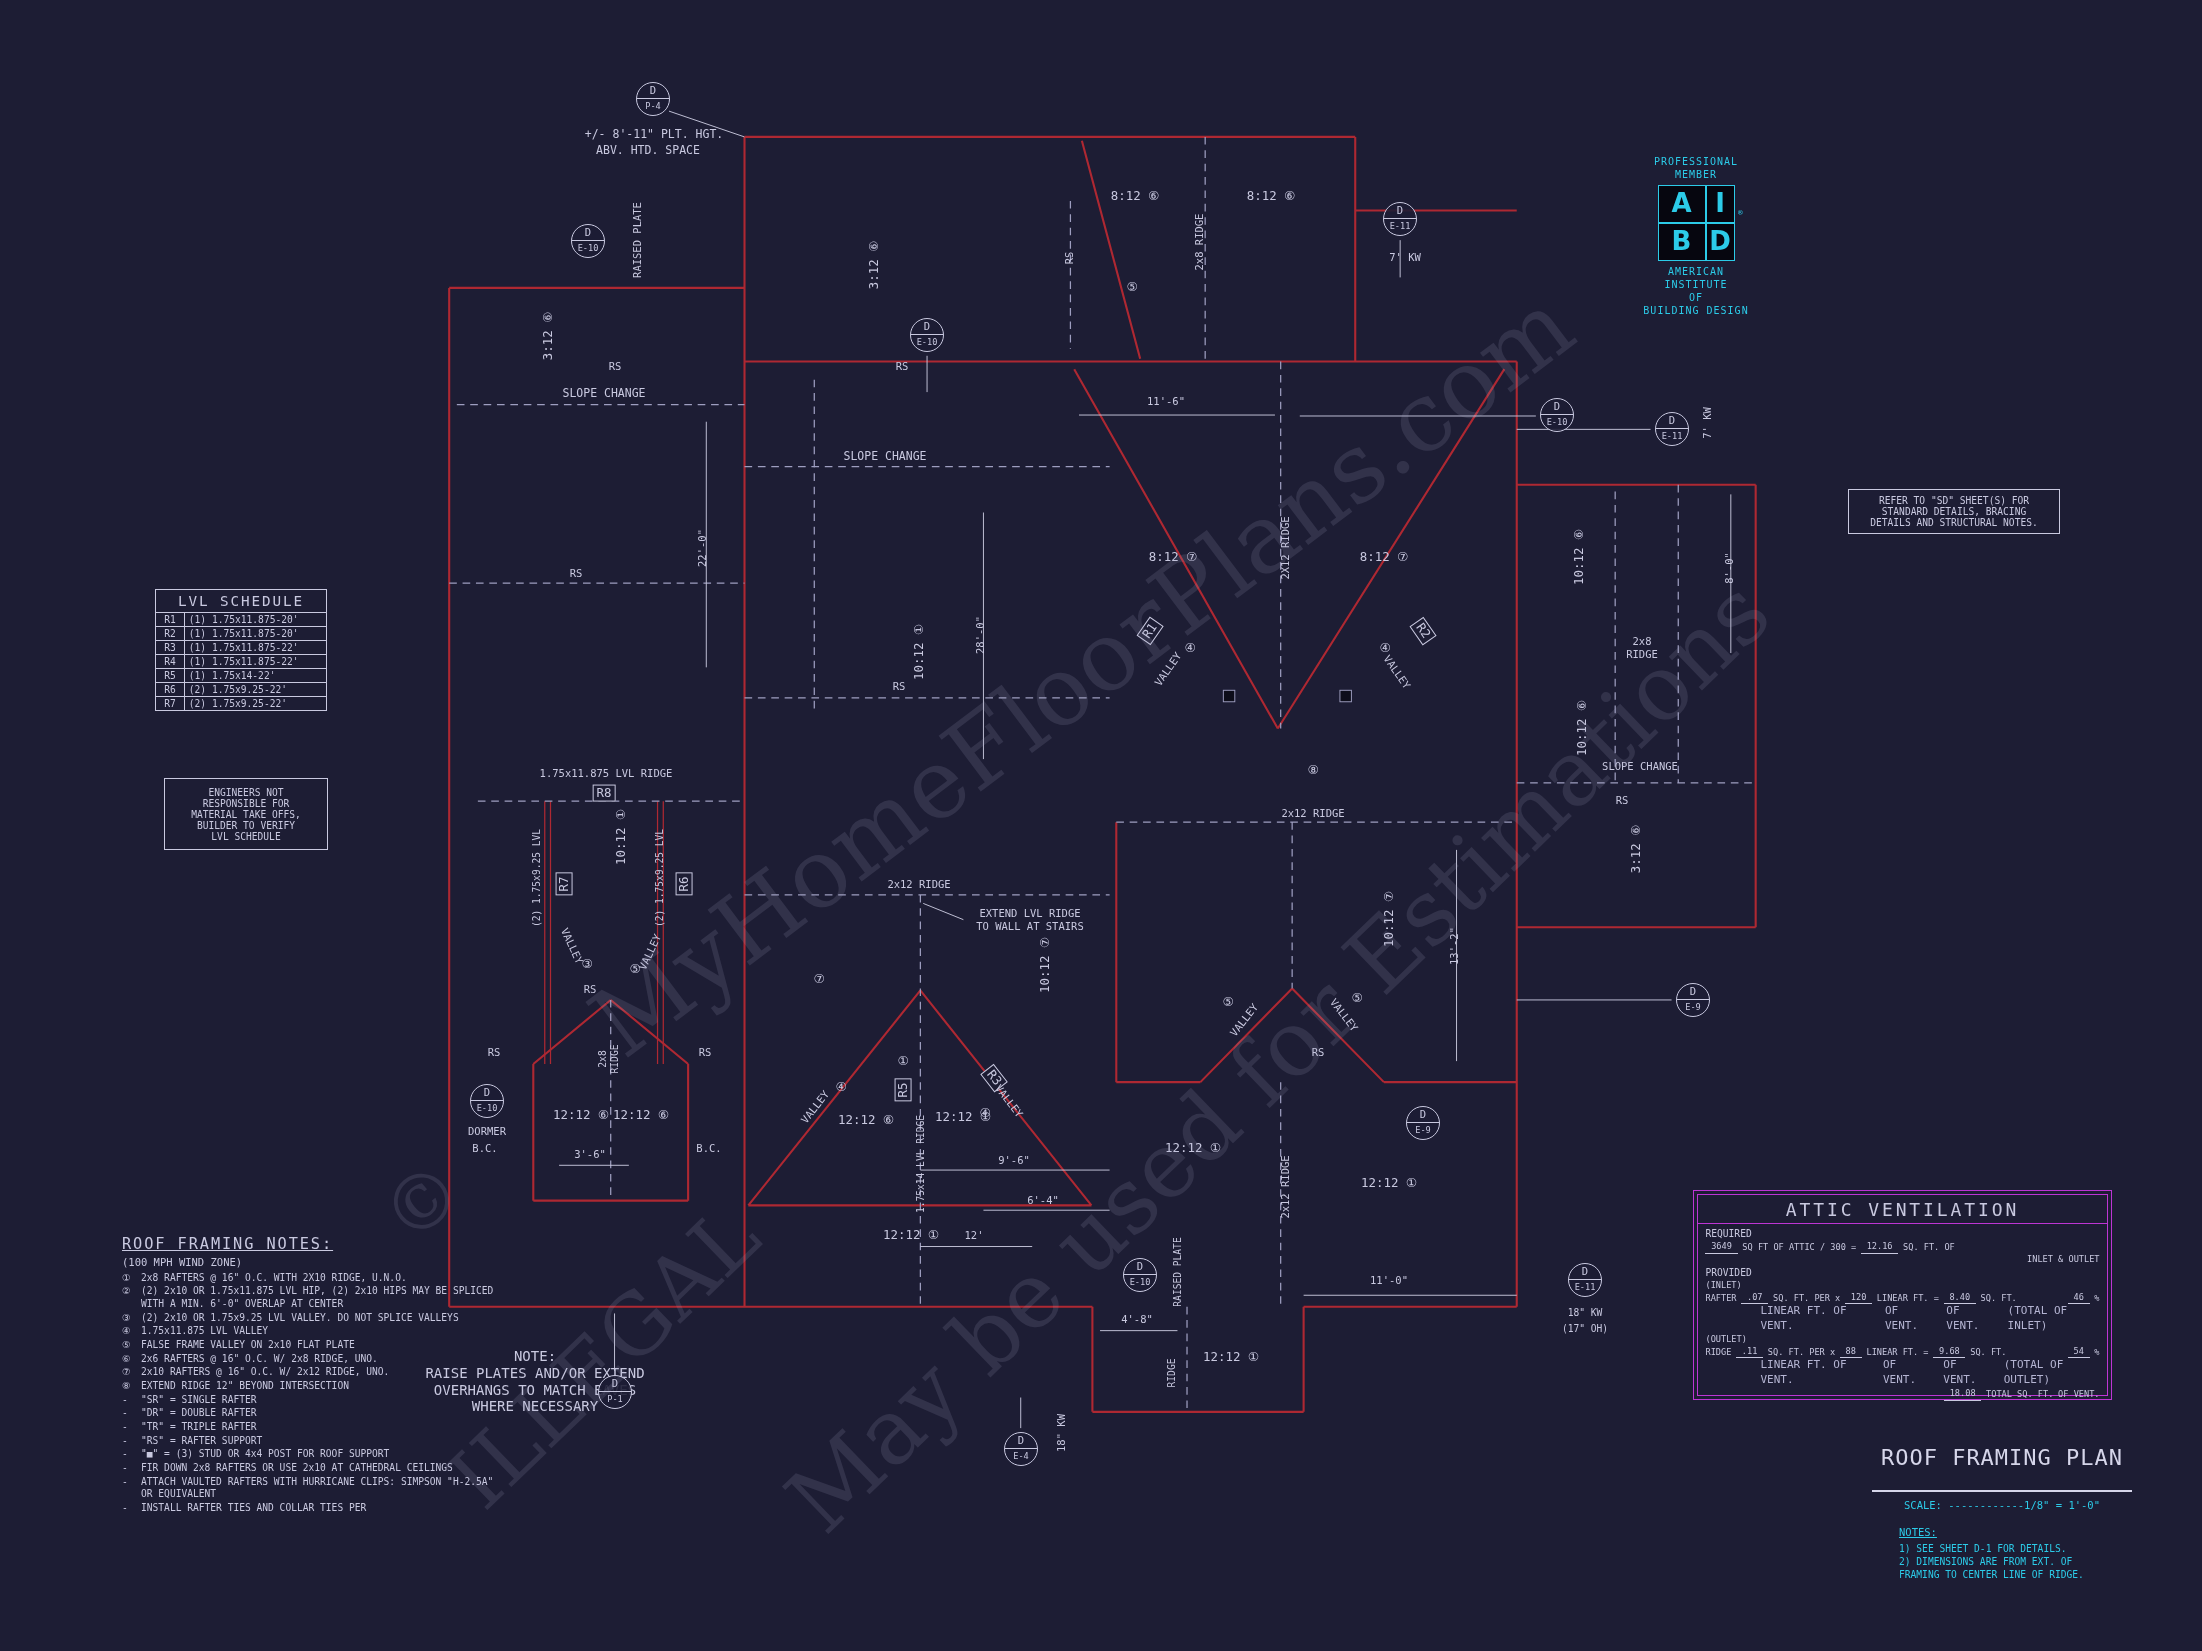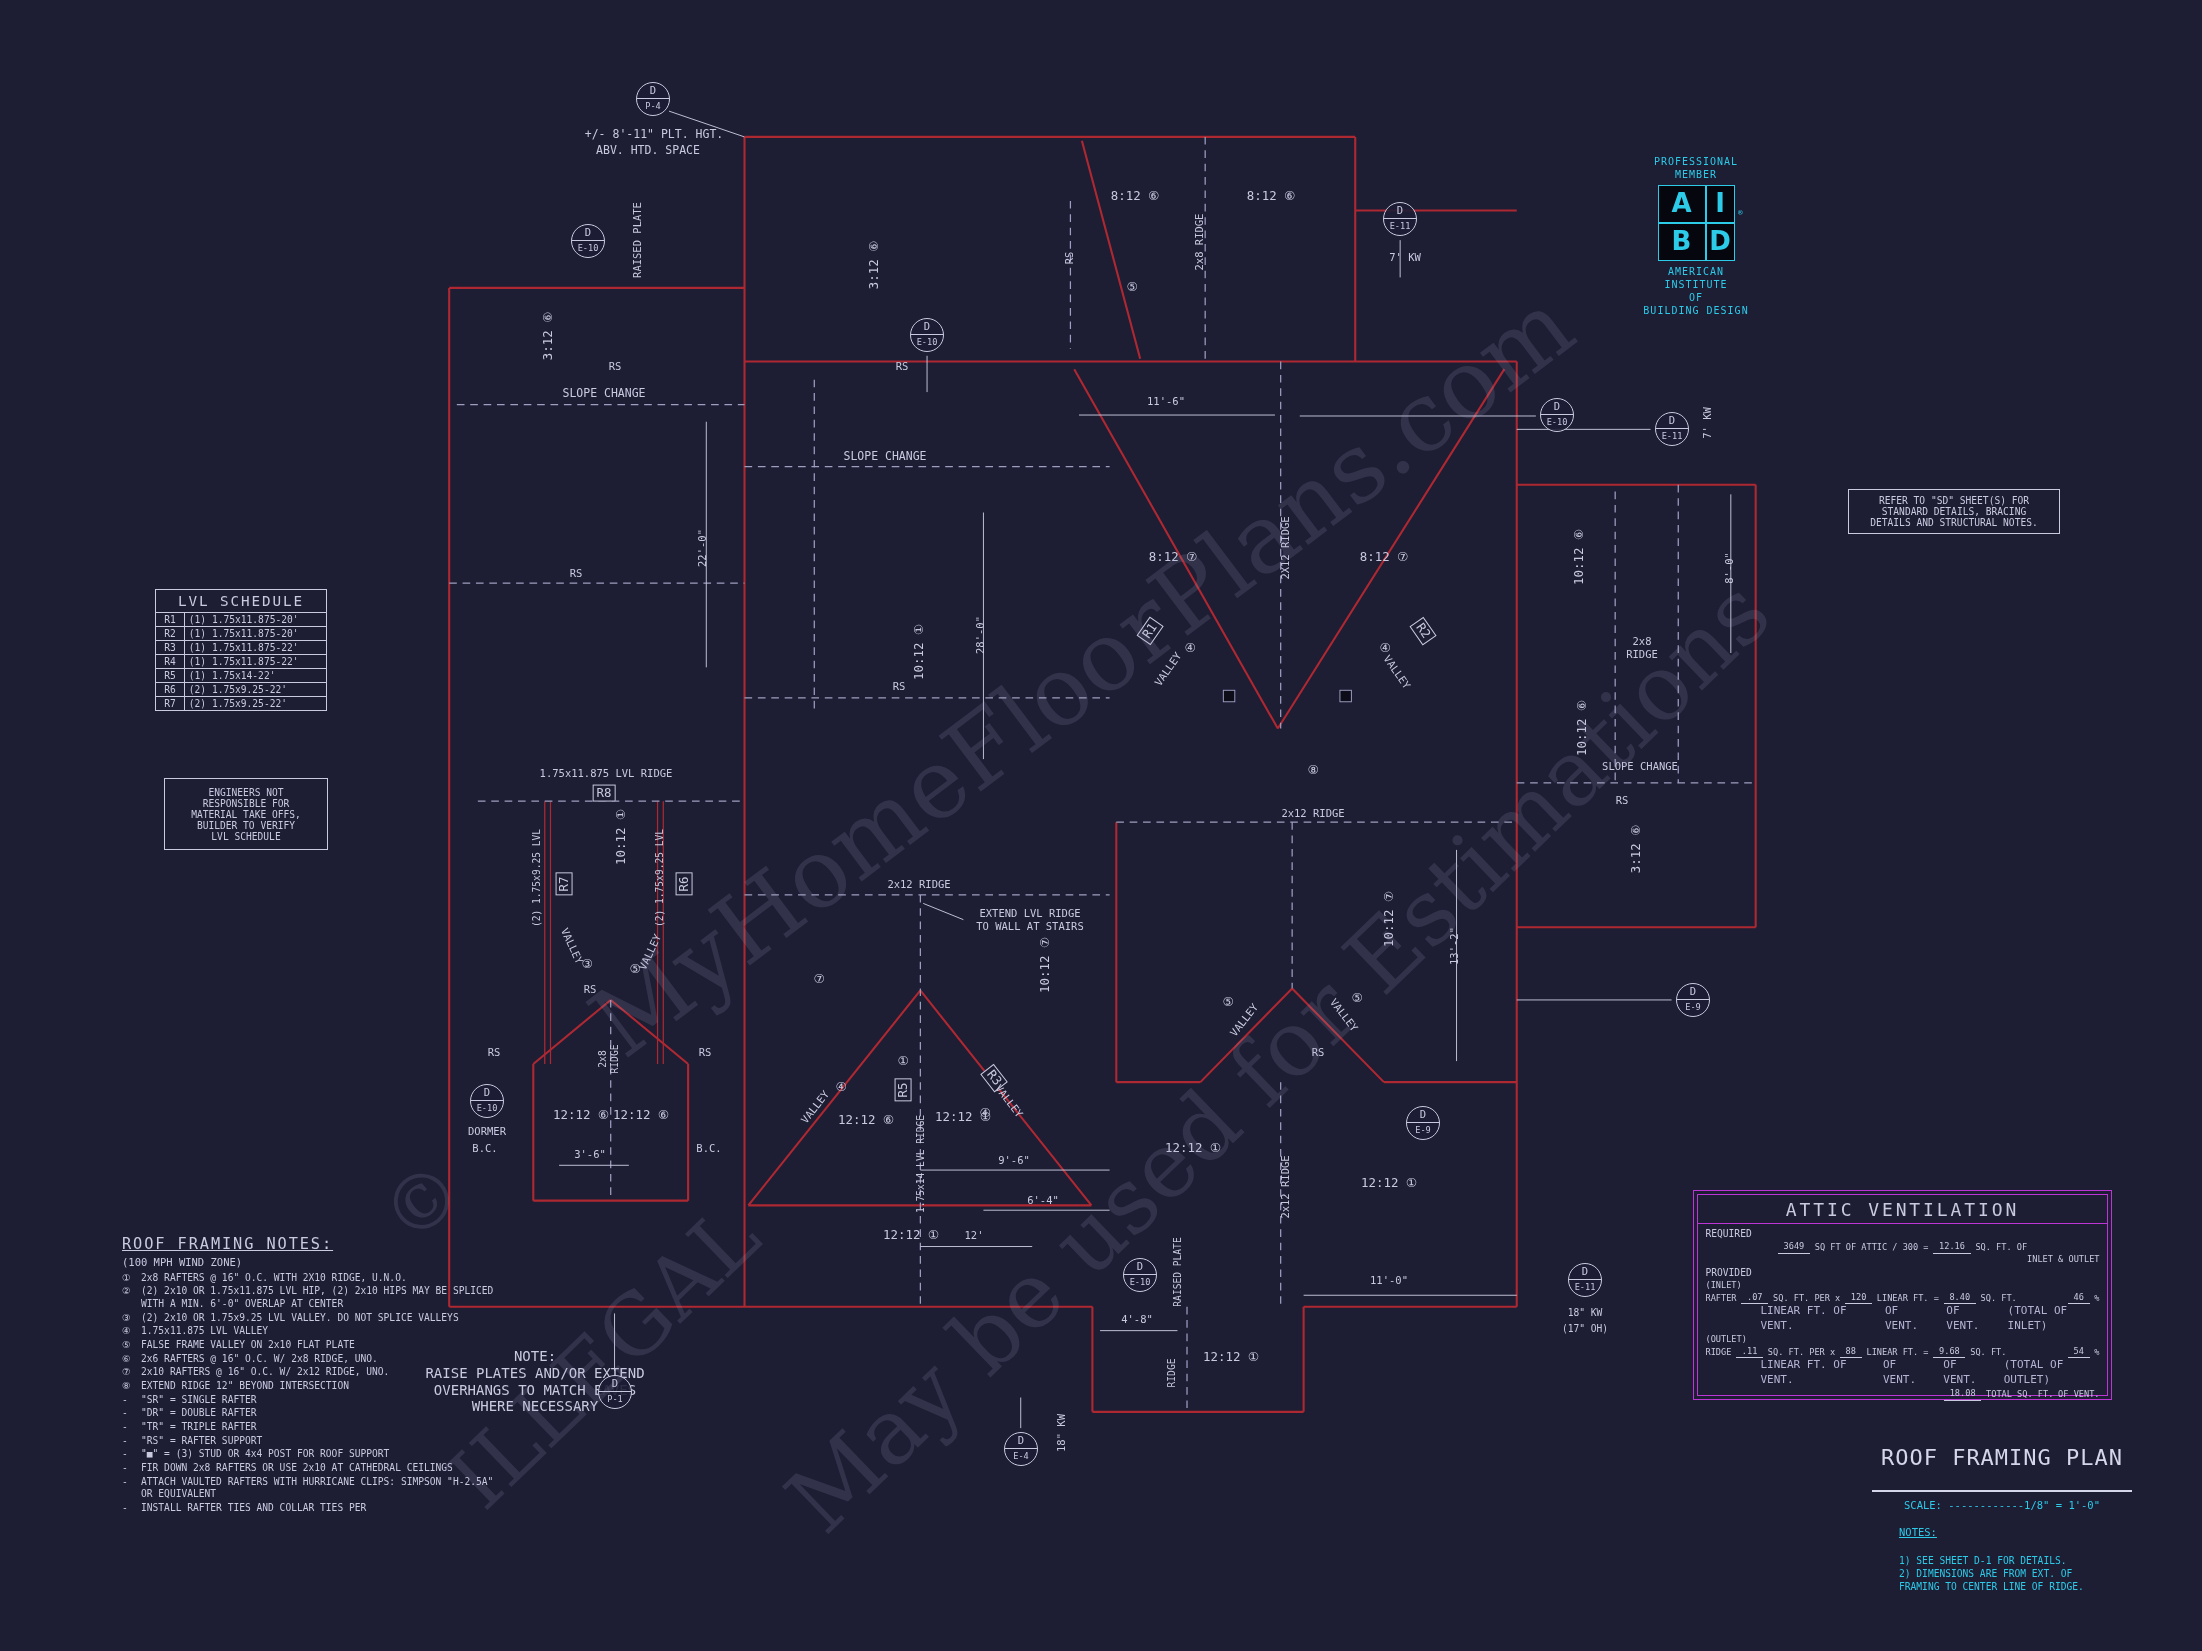--- a/index.html
+++ b/index.html
@@ -41,27 +41,27 @@
   
   .attic{position:absolute;left:1693px;top:1190px;width:419px;height:210px;border:1px solid #bd35d4;padding:2.9px;z-index:6;background:#1d1d34}
   .attic-inner{border:1px solid #bd35d4;height:100%;padding:1.9px 7.6px 0 7.6px}
   .attic-title{font-size:18px;letter-spacing:2.9px;text-align:center;border-bottom:1px solid #bd35d4;padding:1.9px 0 3.8px 0;margin:0 -7.6px 3.8px -7.6px}
   .a-row{display:flex;align-items:flex-end;font-size:8.6px;line-height:1.35;gap:4.8px}
   .a-sub{font-size:11px;color:#b4b4d2;margin-left:55px;gap:15.3px}
   .a-head{font-size:9.6px;margin-top:1.9px}
   .u{border-bottom:1px solid #c9c9e0;padding:0 5.7px;text-align:center}
   .sp{margin-left:auto}
   .a-right{justify-content:flex-end}
-  .a-center{justify-content:center}
+  .a-center{justify-content:flex-start}
   
   .tblock{position:absolute;left:1872px;top:1445px;width:260px;z-index:6}
   .tb-title{font-size:22px;letter-spacing:1px;color:#d6d6ea;text-align:center;border-bottom:2.9px double #d6d6ea;padding-bottom:20px}
   .tb-scale{color:#2ccbe8;font-size:10.5px;text-align:center;margin-top:6.7px}
   .tb-notes{margin-top:15.3px;color:#2ccbe8;font-size:9.6px;padding-left:27px}
-  .tb-notes-label{text-decoration:underline;font-size:10.5px;margin-bottom:17px}
+  .tb-notes-label{text-decoration:underline;font-size:10.5px;margin-bottom:5px}
   .tb-note{white-space:pre-line;line-height:1.35}
   
   .aibd{position:absolute;left:1636px;top:155px;width:120px;text-align:center;color:#2ccbe8;z-index:6}
   .aibd-small{font-size:10px;letter-spacing:1px;line-height:1.3}
   .aibd-grid{display:grid;grid-template-columns:48px 29px;grid-template-rows:38px 38px;justify-content:center;margin:3.8px 0;position:relative}
   .aibd-cell{border:1.9px solid #2ccbe8;background:#06060f;font-size:26px;font-weight:bold;line-height:34px;font-family:"DejaVu Sans",sans-serif}
   .aibd-reg{position:absolute;right:13.4px;bottom:44px;font-size:7.6px;z-index:7}
 </style>
 </head>
 <body>

